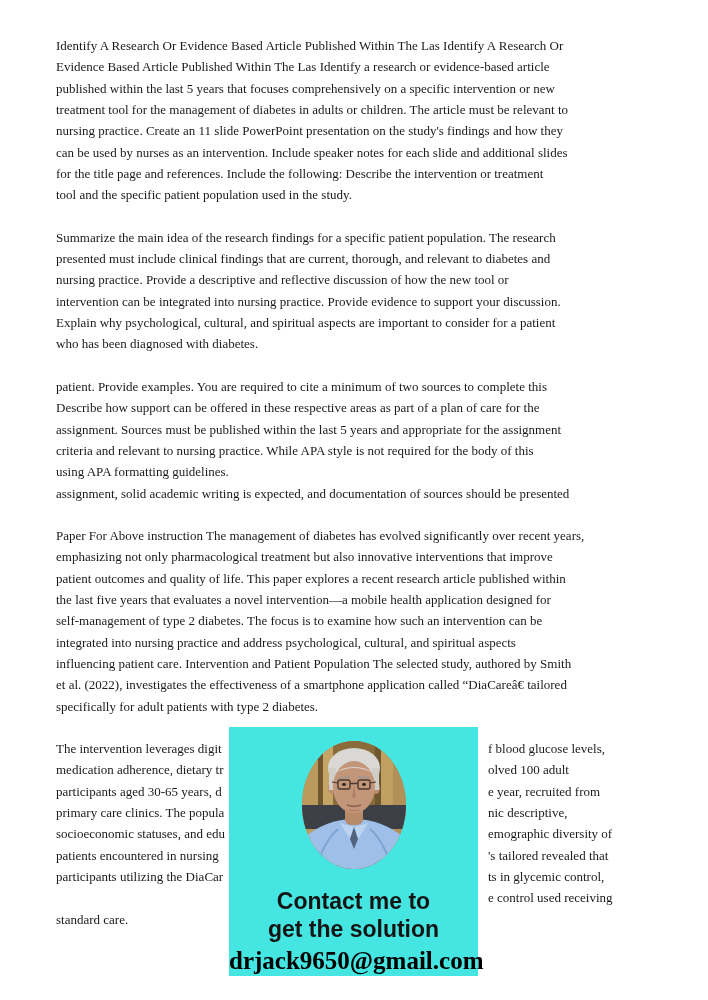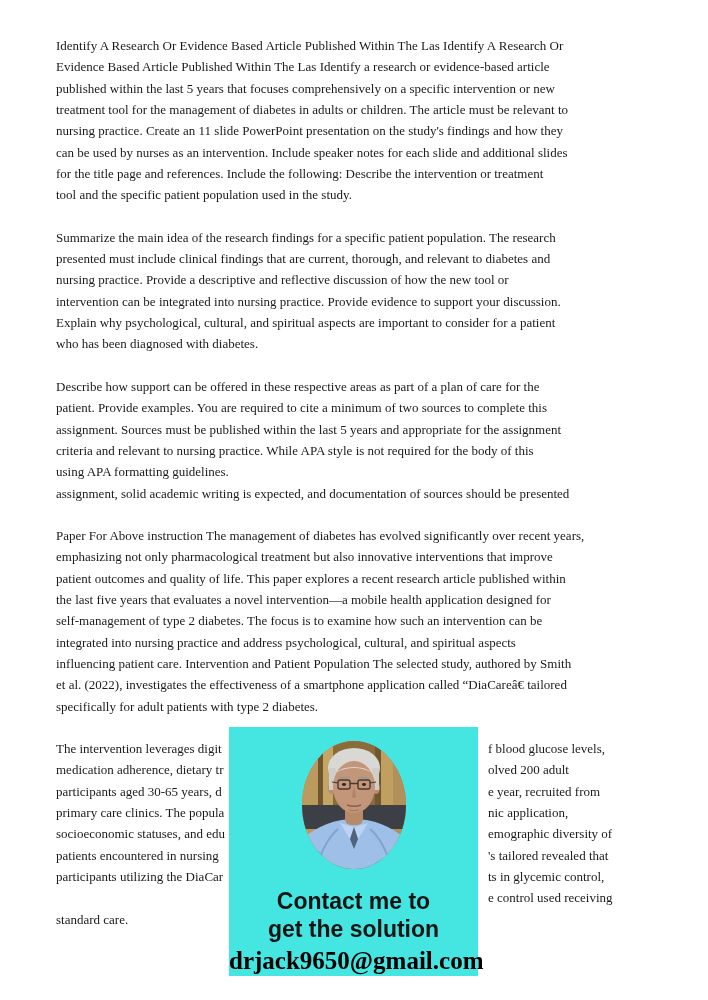--- a/index.html
+++ b/index.html
@@ -81,43 +81,43 @@
       </div>
       <div class="para">
         <div class="line">Summarize the main idea of the research findings for a specific patient population. The research</div>
         <div class="line">presented must include clinical findings that are current, thorough, and relevant to diabetes and</div>
         <div class="line">nursing practice. Provide a descriptive and reflective discussion of how the new tool or</div>
         <div class="line">intervention can be integrated into nursing practice. Provide evidence to support your discussion.</div>
         <div class="line">Explain why psychological, cultural, and spiritual aspects are important to consider for a patient</div>
         <div class="line">who has been diagnosed with diabetes.</div>
       </div>
       <div class="para">
+        <div class="line">patient. Provide examples. You are required to cite a minimum of two sources to complete this</div>
         <div class="line">Describe how support can be offered in these respective areas as part of a plan of care for the</div>
-        <div class="line">patient. Provide examples. You are required to cite a minimum of two sources to complete this</div>
         <div class="line">assignment. Sources must be published within the last 5 years and appropriate for the assignment</div>
         <div class="line">criteria and relevant to nursing practice. While APA style is not required for the body of this</div>
         <div class="line">using APA formatting guidelines.</div>
         <div class="line">assignment, solid academic writing is expected, and documentation of sources should be presented</div>
       </div>
       <div class="para">
         <div class="line">Paper For Above instruction The management of diabetes has evolved significantly over recent years,</div>
         <div class="line">emphasizing not only pharmacological treatment but also innovative interventions that improve</div>
         <div class="line">patient outcomes and quality of life. This paper explores a recent research article published within</div>
         <div class="line">the last five years that evaluates a novel intervention—a mobile health application designed for</div>
         <div class="line">self-management of type 2 diabetes. The focus is to examine how such an intervention can be</div>
         <div class="line">integrated into nursing practice and address psychological, cultural, and spiritual aspects</div>
         <div class="line">influencing patient care. Intervention and Patient Population The selected study, authored by Smith</div>
         <div class="line">et al. (2022), investigates the effectiveness of a smartphone application called “DiaCareâ€ tailored</div>
         <div class="line">specifically for adult patients with type 2 diabetes.</div>
       </div>
       <div class="para">
         <div class="line"><span class="frag-left">The intervention leverages digit</span><span class="frag-right">f blood glucose levels,</span></div>
-        <div class="line"><span class="frag-left">medication adherence, dietary tr</span><span class="frag-right">olved 200 adult</span></div>
+        <div class="line"><span class="frag-left">medication adherence, dietary tr</span><span class="frag-right">olved 100 adult</span></div>
         <div class="line"><span class="frag-left">participants aged 30-65 years, d</span><span class="frag-right">e year, recruited from</span></div>
-        <div class="line"><span class="frag-left">primary care clinics. The popula</span><span class="frag-right">nic application,</span></div>
+        <div class="line"><span class="frag-left">primary care clinics. The popula</span><span class="frag-right">nic descriptive,</span></div>
         <div class="line"><span class="frag-left">socioeconomic statuses, and edu</span><span class="frag-right">emographic diversity of</span></div>
         <div class="line"><span class="frag-left">patients encountered in nursing</span><span class="frag-right">'s tailored revealed that</span></div>
         <div class="line"><span class="frag-left">participants utilizing the DiaCar</span><span class="frag-right">ts in glycemic control,</span></div>
         <div class="line"><span class="frag-right">e control used receiving</span></div>
         <div class="line"><span class="frag-left">standard care.</span><span class="frag-right"></span></div>
       </div>
     </div>
 
   <div class="overlay" style="background: rgb(69, 230, 226);">
     <div class="photo-frame">

